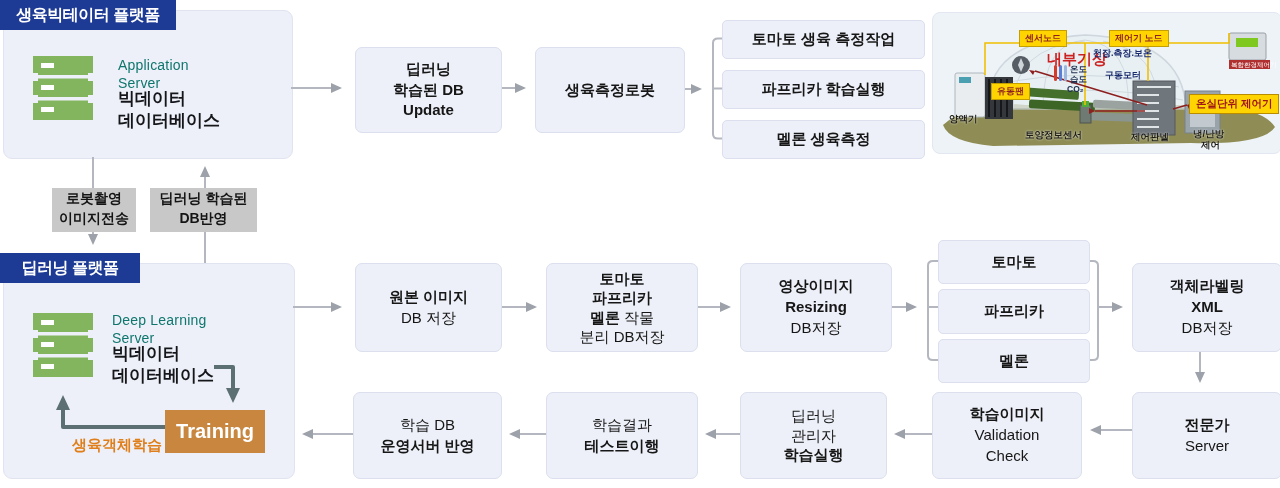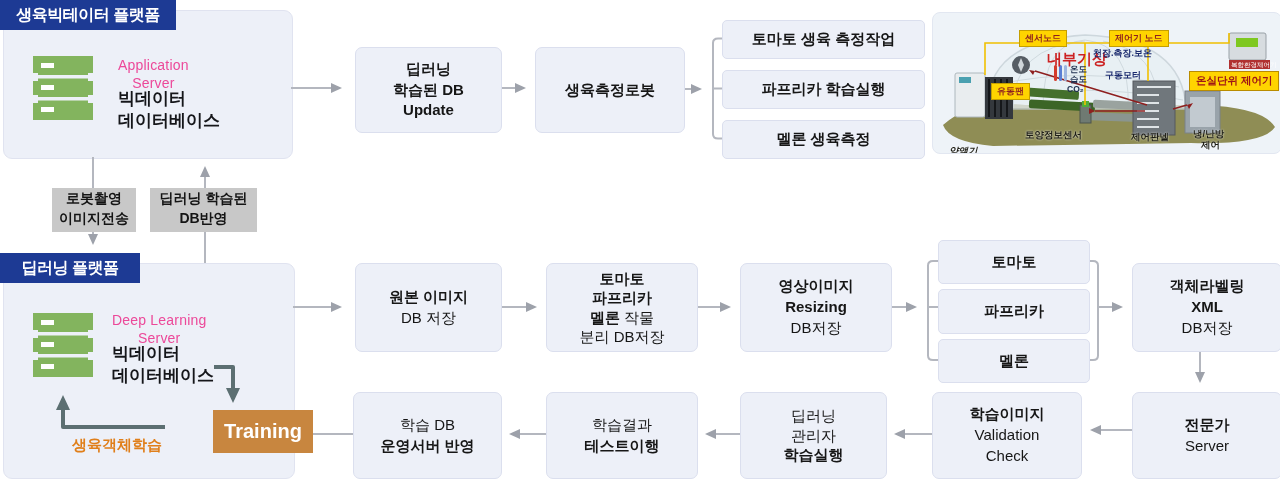--- a/index.html
+++ b/index.html
@@ -8,33 +8,33 @@
   .abs{position:absolute;}
   .box{position:absolute;background:#edf0f8;border:1px solid #dbdfee;border-radius:7px;
        display:flex;flex-direction:column;align-items:center;justify-content:center;
        text-align:center;font-size:15px;line-height:1.38;color:#161616;z-index:3;}
   .b{font-weight:700;}
   .platform{position:absolute;background:#edf0f8;border:1px solid #e0e3f0;border-radius:9px;z-index:1;}
   .badge{position:absolute;background:#1d3a94;color:#fff;font-weight:700;font-size:16px;
          display:flex;align-items:center;justify-content:center;z-index:4;letter-spacing:-0.5px;}
   .chip{position:absolute;background:#c8c8c8;color:#141414;font-size:14px;font-weight:600;
         text-align:center;display:flex;flex-direction:column;line-height:1.45;z-index:3;}
-  .srv-type{position:absolute;color:#ec4899;font-size:14px;line-height:1.3;z-index:3;letter-spacing:0.2px;text-align:center;}
+  .srv-type{position:absolute;color:#0f766e;font-size:14px;line-height:1.3;z-index:3;letter-spacing:0.2px;}
   .srv-name{position:absolute;color:#15161a;font-size:17px;font-weight:700;line-height:1.3;z-index:3;}
   .training{position:absolute;background:#c8863f;color:#fff;font-weight:700;font-size:20px;
-            display:flex;align-items:center;justify-content:center;z-index:3;margin-left:48px;}
+            display:flex;align-items:center;justify-content:center;z-index:3;}
   .loop-label{position:absolute;color:#e07f1a;font-size:15px;font-weight:700;z-index:3;}
   svg.wires{position:absolute;left:0;top:0;z-index:2;}
   
   .greenhouse{position:absolute;left:932px;top:12px;width:348px;height:140px;background:#eef3f8;
               border:1px solid #e2e7f1;border-radius:8px;overflow:hidden;z-index:3;}
   .gh-chip{position:absolute;background:#ffd400;color:#8e1f1f;font-weight:700;font-size:9px;
            padding:1px 5px;border:1px solid #c59e00;white-space:nowrap;z-index:5;}
   .gh-chip-big{position:absolute;background:#ffd400;color:#a01616;font-weight:700;font-size:10.5px;
-           padding:2px 6px;border:1px solid #b98c00;white-space:nowrap;z-index:5;}
+           padding:2px 6px;border:1px solid #b98c00;white-space:nowrap;z-index:5;margin-top:23px;}
   .gh-red{position:absolute;color:#cc2222;font-weight:700;font-size:15px;white-space:nowrap;z-index:5;}
   .gh-navy{position:absolute;color:#1a2a6e;font-weight:700;font-size:9px;text-align:center;line-height:1.2;white-space:nowrap;z-index:5;}
   .gh-env{position:absolute;color:#203050;font-weight:700;font-size:8.5px;z-index:5;}
   .gh-dark{position:absolute;color:#1c1c14;font-weight:700;font-size:9.5px;text-align:center;line-height:1.25;
            text-shadow:0 0 2px rgba(255,255,255,.9);white-space:nowrap;z-index:5;}
   .gh-devcap{position:absolute;background:#b03030;color:#fff;font-size:6.5px;text-align:center;
              line-height:1.4;white-space:nowrap;padding:0 2px;z-index:5;}
 </style>
 </head>
 <body>
@@ -155,21 +155,21 @@
     <span class="gh-chip" style="left:176px;top:17px;">제어기 노드</span>
     <span class="gh-devcap" style="left:296px;top:47px;width:37px;">복합환경제어기</span>
     <span class="gh-chip-big" style="left:256px;top:58px;">온실단위 제어기</span>
     <span class="gh-red" style="left:114px;top:37px;">내부기상</span>
     <span class="gh-navy" style="left:160px;top:35px;">천장.측장.보온</span>
     <span class="gh-navy" style="left:172px;top:45px;margin-top:12px;">구동모터</span>
     <span class="gh-chip" style="left:58px;top:70px;">유동팬</span>
     <span class="gh-env" style="left:137px;top:51px;">온도</span>
     <span class="gh-env" style="left:137px;top:61px;">습도</span>
     <span class="gh-env" style="left:134px;top:71px;">CO₂</span>
-    <span class="gh-dark" style="left:16px;top:132px;font-style:italic;">양액기</span>
+    <span class="gh-dark" style="left:16px;top:100px;">양액기</span>
     <span class="gh-dark" style="left:92px;top:116px;">토양정보센서</span>
     <span class="gh-dark" style="left:198px;top:118px;">제어판넬</span>
     <span class="gh-dark" style="left:260px;top:115px;">냉/난방</span>
     <span class="gh-dark" style="left:268px;top:126px;">제어</span>
   </div>
 
   <div class="chip" style="left:52px;top:188px;width:84px;height:44px;">
       <div>로봇촬영</div>
       <div>이미지전송</div>
     </div>

